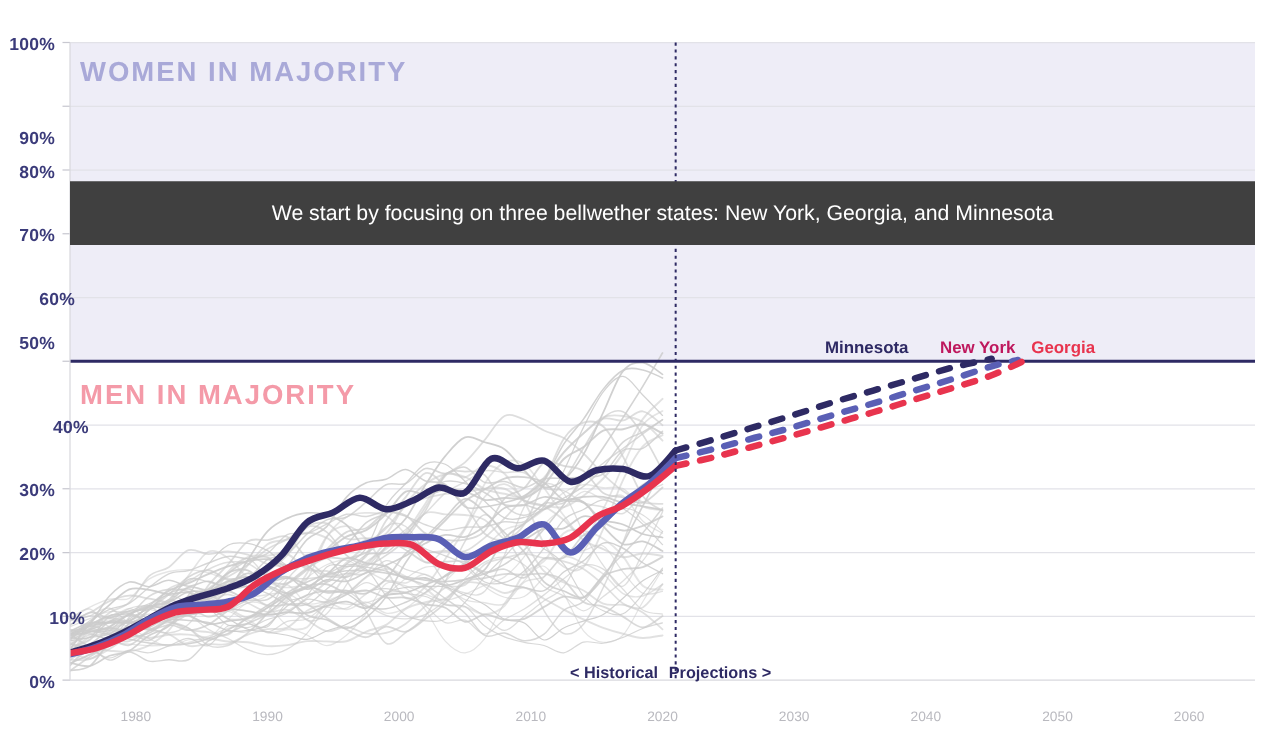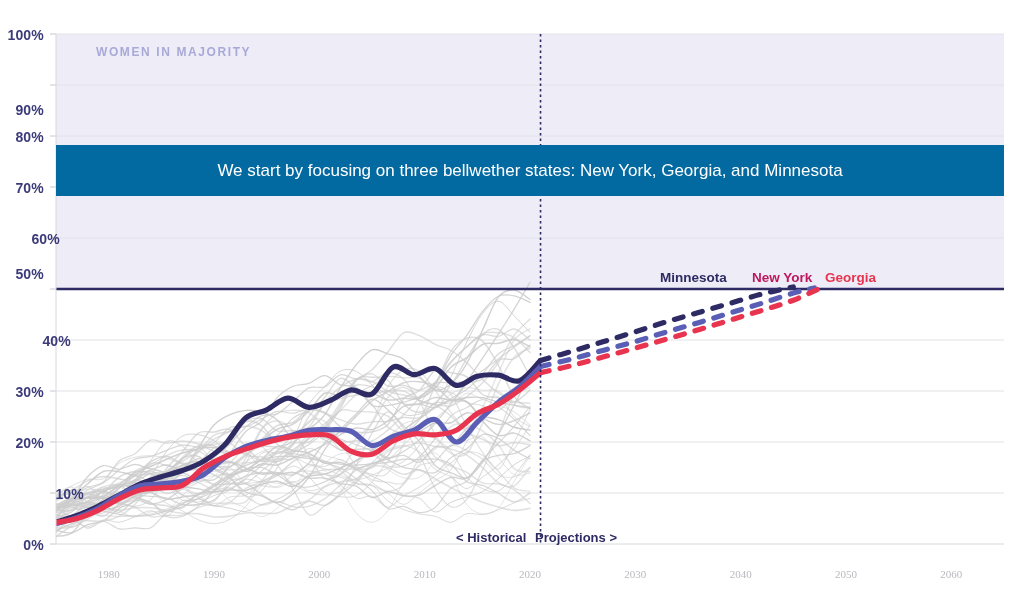--- a/index.html
+++ b/index.html
@@ -18,34 +18,32 @@
     color:#3b3b7a;
     text-align:right;
     letter-spacing:.2px;
   }
   .xtick{
     position:absolute;
     font-size:11px;
     color:#b9b9bf;
     text-align:center;
     width:60px;
-    font-family:Liberation Serif, serif;
   }
   .zone-label{
     position:absolute;
     font-weight:bold;
-    font-size:12px;
+    font-size:22px;
     letter-spacing:1.6px;
-    margin-left:32px;
   }
   #women-zone-label{color:#a9a9d8;}
   #men-zone-label{color:#f49aa8;}
   #annotation-banner{
     position:absolute;
-    background:#0369a1;
+    background:#404040;
     color:#ffffff;
     display:flex;
     align-items:center;
     justify-content:center;
     font-size:17px;
   }
   .legend-item{
     position:absolute;
     font-size:13.5px;
     font-weight:bold;
@@ -156,21 +154,21 @@
         <path d="M540.53,372.64 C545.80,371.45 561.60,368.13 572.13,365.50 C582.67,362.87 593.20,359.72 603.73,356.83 C614.27,353.94 624.80,351.13 635.33,348.16 C645.87,345.18 656.40,342.04 666.93,338.98 C677.47,335.92 688.00,332.94 698.53,329.80 C709.07,326.66 719.60,323.34 730.13,320.11 C740.67,316.88 751.20,313.74 761.73,310.42 C772.27,307.11 782.80,304.30 793.33,300.22 C803.87,296.14 819.67,288.32 824.93,285.94" fill="none" stroke="#e8344e" stroke-width="5.2" stroke-linecap="round" stroke-linejoin="round" stroke-dasharray="9,11"></path>
       </g>
     <line id="divider-line" x1="540.5333333333333" y1="34" x2="540.5333333333333" y2="544" stroke="#2e2a64" stroke-width="1.6" stroke-dasharray="2.5,3"></line>
     <g id="axis-lines">
       <line x1="56" y1="34" x2="56" y2="544" stroke="#d8d8de" stroke-width="1"></line>
     </g>
   </svg>
 
   <div id="ytick-layer">
       <div class="axis-label" style="left: 0px; width: 44px; top: 537px;">0%</div>
-      <div class="axis-label" style="left: 16px; width: 44px; top: 486px; padding-left: 24px;">10%</div>
+      <div class="axis-label" style="left: 0px; width: 44px; top: 486px; padding-left: 24px;">10%</div>
       <div class="axis-label" style="left: 0px; width: 44px; top: 435px;">20%</div>
       <div class="axis-label" style="left: 0px; width: 44px; top: 384px;">30%</div>
       <div class="axis-label" style="left: 0px; width: 44px; top: 333px; padding-left: 27px;">40%</div>
       <div class="axis-label" style="left: 0px; width: 44px; top: 266px;">50%</div>
       <div class="axis-label" style="left: 0px; width: 44px; top: 231px; padding-left: 16px;">60%</div>
       <div class="axis-label" style="left: 0px; width: 44px; top: 180px;">70%</div>
       <div class="axis-label" style="left: 0px; width: 44px; top: 129px;">80%</div>
       <div class="axis-label" style="left: 0px; width: 44px; top: 78px; margin-top: 24px;">90%</div>
       <div class="axis-label" style="left: 0px; width: 44px; top: 27px;">100%</div>
     </div>
@@ -180,20 +178,21 @@
       <div class="xtick" style="left: 289.333px; top: 568px;">2000</div>
       <div class="xtick" style="left: 394.667px; top: 568px;">2010</div>
       <div class="xtick" style="left: 500px; top: 568px;">2020</div>
       <div class="xtick" style="left: 605.333px; top: 568px;">2030</div>
       <div class="xtick" style="left: 710.667px; top: 568px;">2040</div>
       <div class="xtick" style="left: 816px; top: 568px;">2050</div>
       <div class="xtick" style="left: 921.333px; top: 568px;">2060</div>
     </div>
 
   <div class="zone-label" id="women-zone-label" style="left:64px;top:45px;">WOMEN IN MAJORITY</div>
+  <div class="zone-label" id="men-zone-label" style="left:64px;top:303px;">MEN IN MAJORITY</div>
 
   <div id="annotation-banner" style="left:56px;top:145px;width:948px;height:51px;">
     <span>We start by focusing on three bellwether states: New York, Georgia, and Minnesota</span>
   </div>
 
   <div class="legend-item" id="legend-minnesota" style="left:660px;top:270px;color:#2e2a64;">Minnesota</div>
   <div class="legend-item" id="legend-newyork" style="left:752px;top:270px;color:#be185d;">New York</div>
   <div class="legend-item" id="legend-georgia" style="left:825px;top:270px;color:#e8344e;">Georgia</div>
 
   <div class="era-label" id="era-historical" style="left:456px;top:530px;">&lt; Historical</div>

